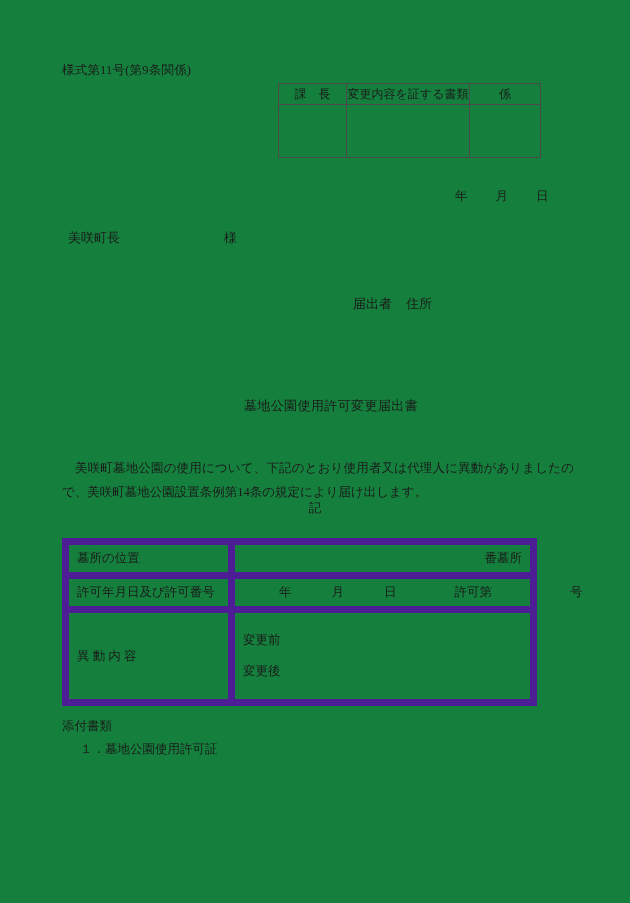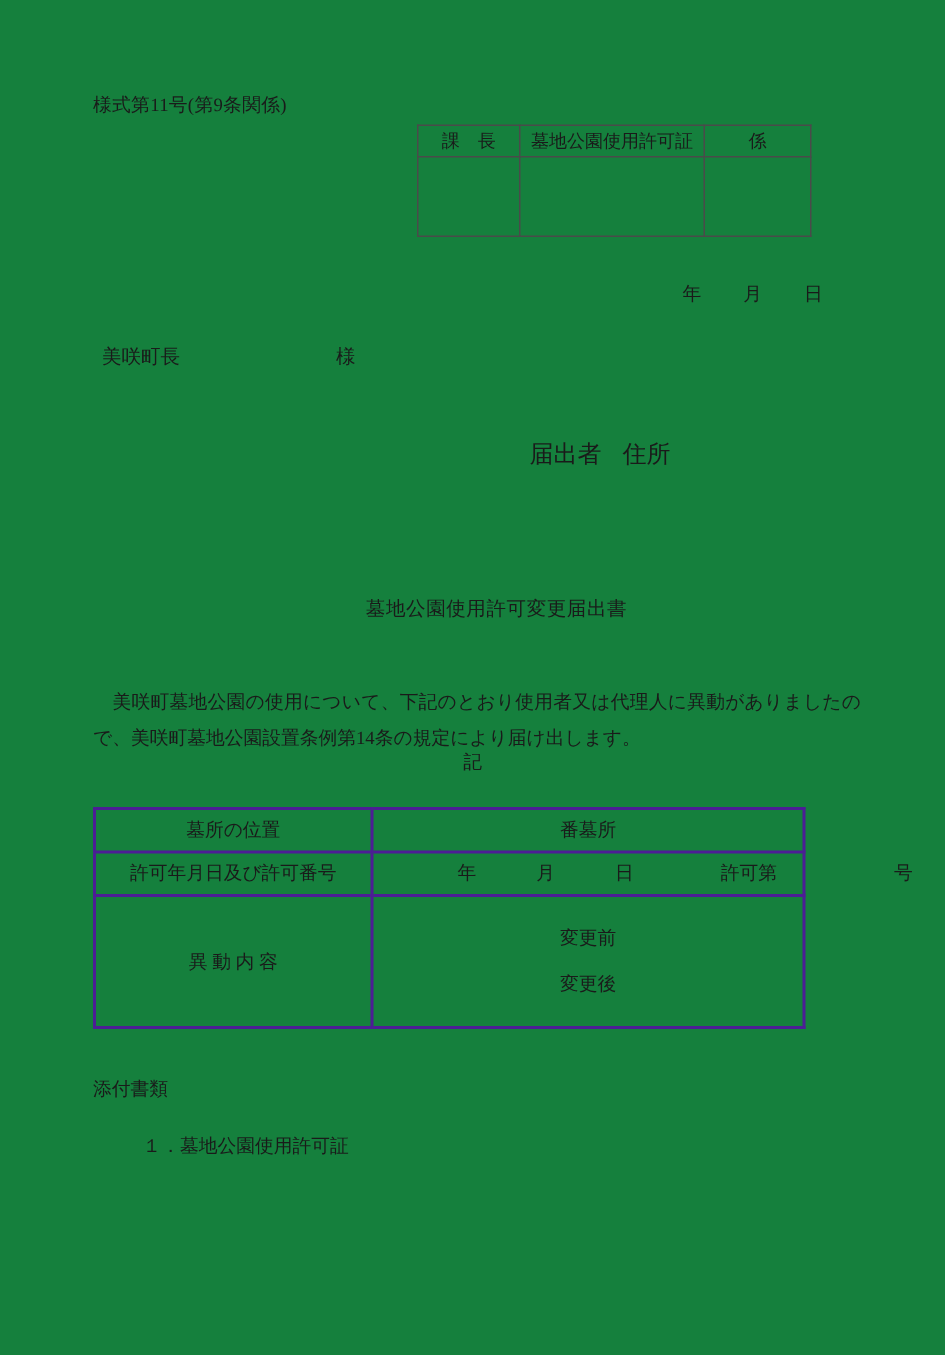--- a/index.html
+++ b/index.html
@@ -76,24 +76,23 @@
     font-size: 13px;
     white-space: nowrap;
   }
   .addressee .to-gap { display: inline-block; width: 104px; }
 
   
   .submitter {
     position: absolute;
     left: 353px;
     top: 290px;
-    font-size: 16px;
+    font-size: 13px;
     line-height: 28px;
     white-space: nowrap;
-    font-family: Liberation Mono, monospace;
   }
   .submitter .label { display: inline-block; }
   .submitter .field { display: inline-block; margin-left: 14px; }
   .submitter .indent { display: inline-block; width: 61px; }
 
   
   .doc-title {
     position: absolute;
     left: 0;
     top: 397px;
@@ -129,25 +128,24 @@
   
   .main-table {
     position: absolute;
     left: 62px;
     top: 538px;
     width: 475px;
     border-collapse: collapse;
     table-layout: fixed;
   }
   .main-table td {
-    border: 2px solid #4c1d95;
-    font-size: 12.5px;
-    padding: 0 20px;
+    border: 7px solid #4c1d95;
+    font-size: 12.5px;
+    padding: 0 8px;
     vertical-align: middle;
-    text-align: center;
   }
   .main-table .label-col { width: 143px; }
   .r1 td { height: 27px; }
   .r2 td { height: 27px; }
   .r3 td { height: 86px; vertical-align: middle; }
   .val-right { text-align: right; }
   .permit-line { white-space: nowrap; padding-left: 36px; }
   .permit-line .g1 { display: inline-block; width: 40px; }
   .permit-line .g2 { display: inline-block; width: 40px; }
   .permit-line .g3 { display: inline-block; width: 58px; }
@@ -159,37 +157,37 @@
   .attach {
     position: absolute;
     left: 62px;
     top: 715px;
     font-size: 12.5px;
     line-height: 23px;
   }
   .attach .attach-title { white-space: nowrap; }
   .attach ol {
     list-style: none;
-    margin: 15px;
+    margin: 0;
     padding: 0 0 0 18px;
   }
   .attach li { white-space: nowrap; }
 </style>
 </head>
 <body>
 
 <div class="page">
 
   <div class="form-no">様式第11号(第9条関係)</div>
 
   <table class="stamp-table">
     <tbody>
         <tr class="head-row">
       <td class="col-a">課　長</td>
-      <td class="col-b">墓地公園使用許可証</td>
+      <td class="col-b">変更内容を証する書類</td>
       <td class="col-c">係</td>
     </tr>
     <tr class="body-row">
       <td class="col-a"></td>
       <td class="col-b"></td>
       <td class="col-c"></td>
     </tr>
   </tbody>
     </table>
 

